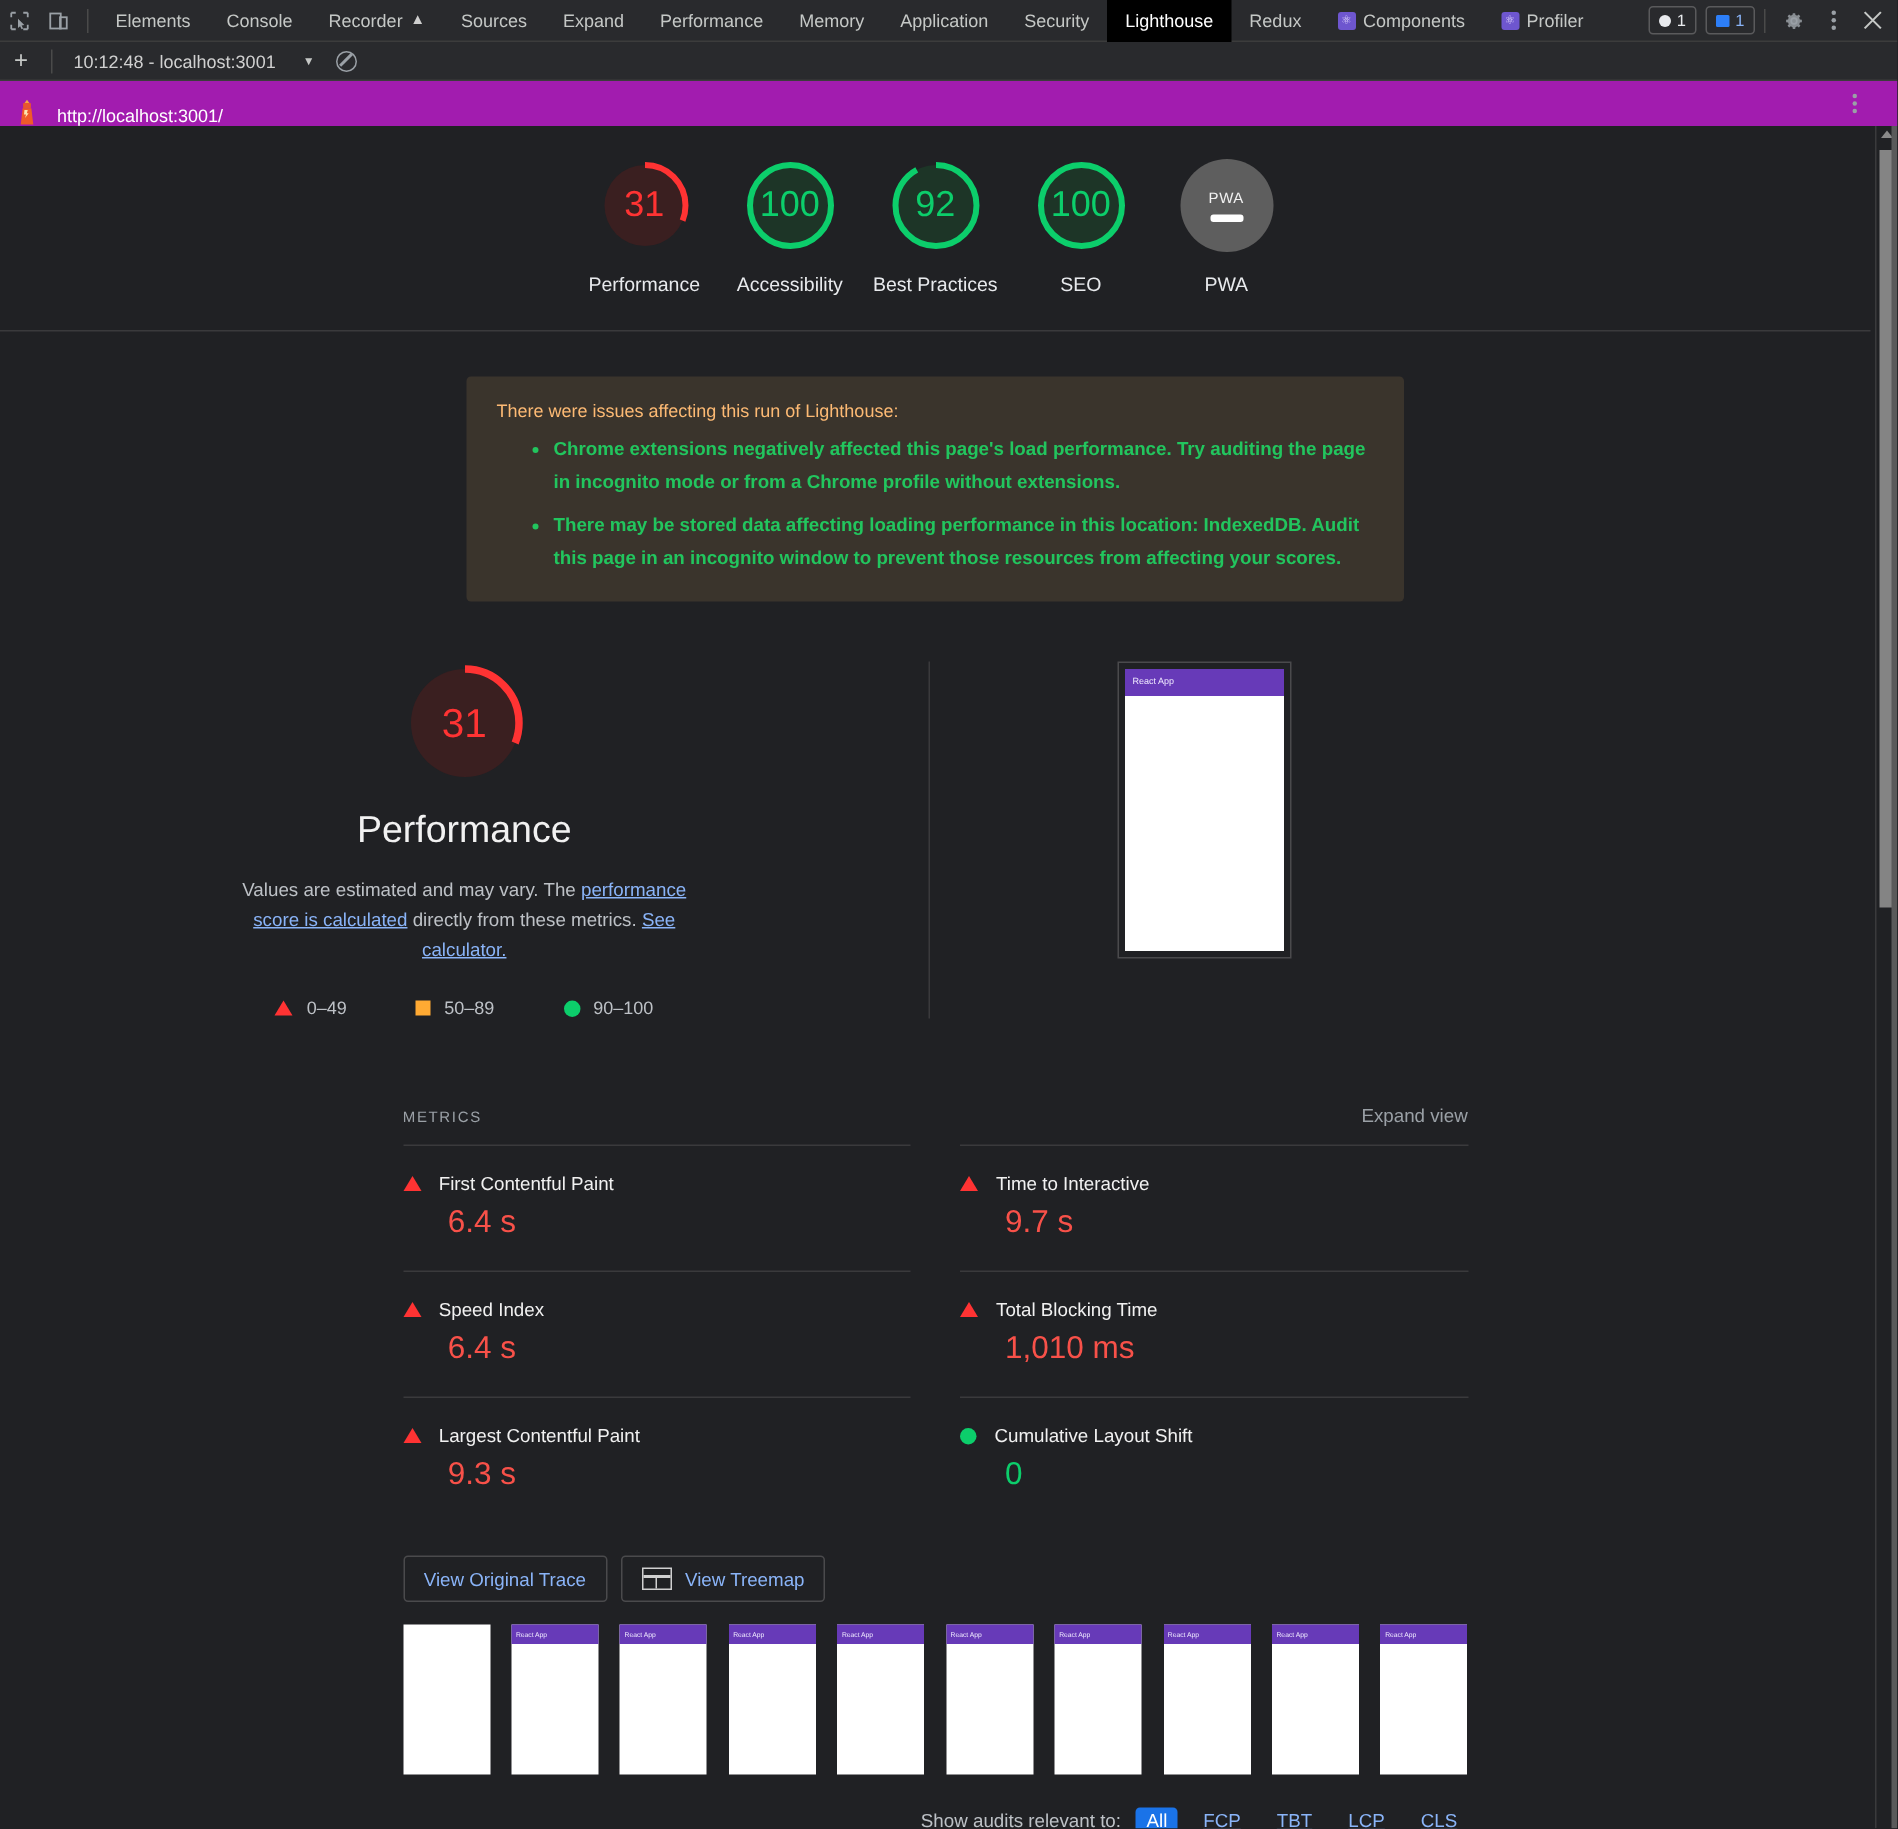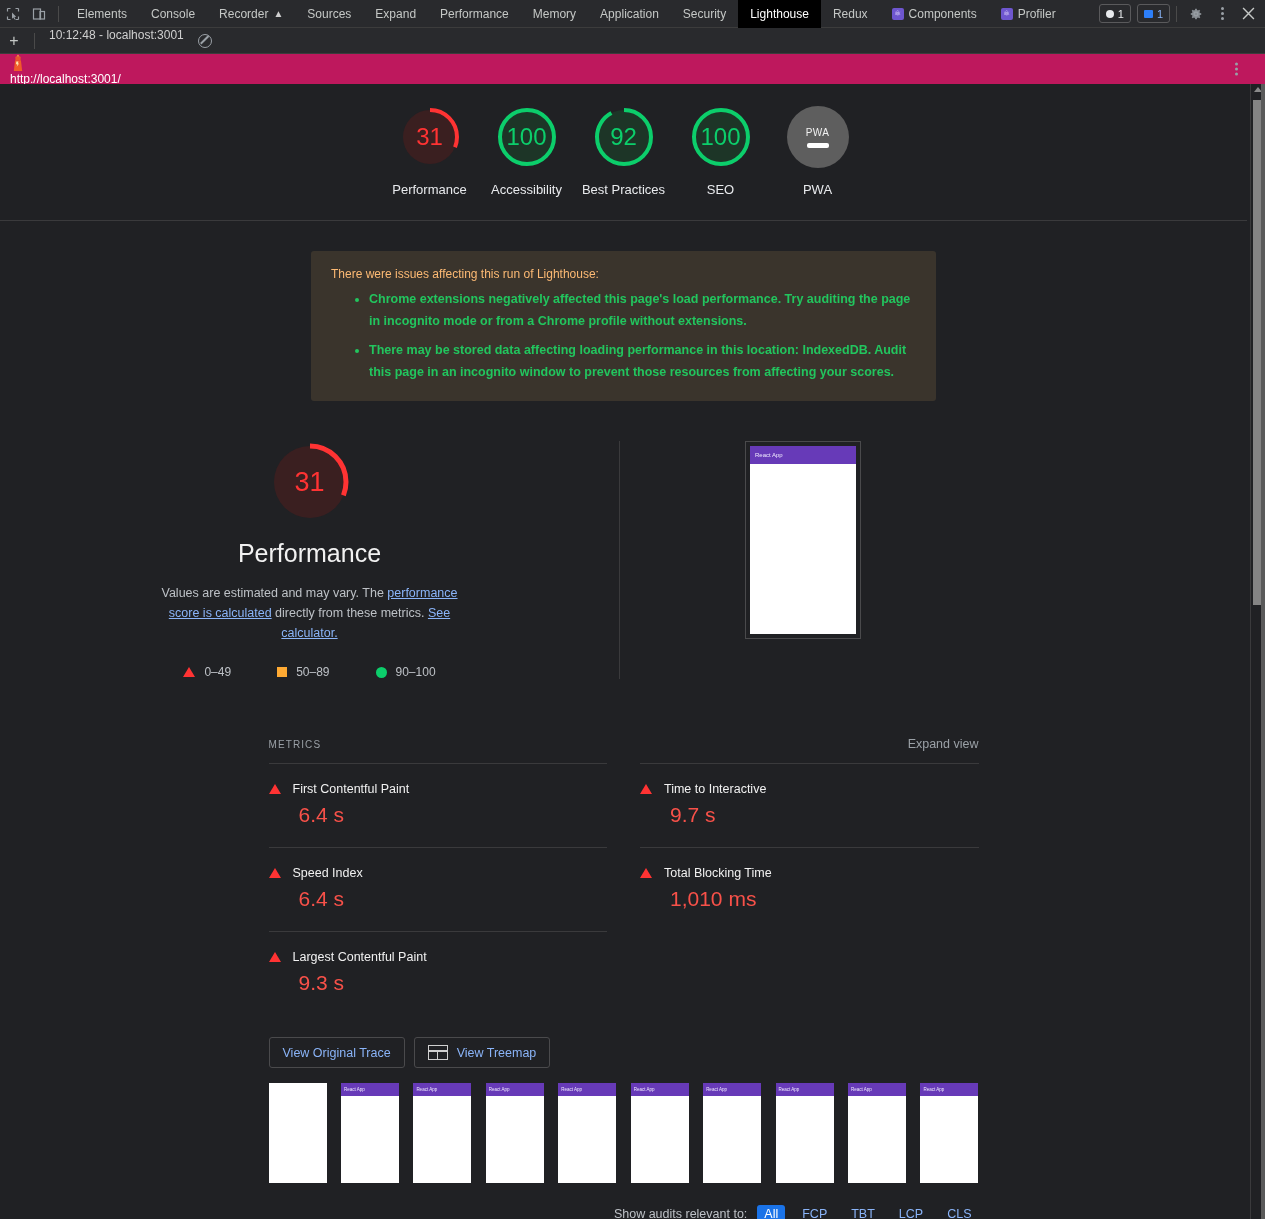--- a/index.html
+++ b/index.html
@@ -55,40 +55,39 @@
     display: flex; align-items: center;
     border-bottom: 1px solid #3c3c3c;
     font-size: 12px; color: #d0d0d0;
   }
   .plus-btn {
     width: 28px; height: 26px; display: flex; align-items: center; justify-content: center;
     color: #c5c8c6; font-size: 16px; cursor: pointer;
   }
   .run-select {
     display: flex; align-items: center; gap: 18px;
-    padding: 0 8px; height: 26px; cursor: pointer; flex-direction: column;
+    padding: 0 8px; height: 26px; cursor: pointer;
   }
   .caret-dn { font-size: 8px; color: #c5c8c6; }
   .no-entry {
     width: 14px; height: 14px; border-radius: 50%;
     border: 1.6px solid #9aa0a6; position: relative;
     margin-left: 6px; cursor: pointer;
   }
   .no-entry::after {
     content: ""; position: absolute; left: 0px; top: 4.4px;
     width: 11px; height: 1.6px; background: #9aa0a6;
     transform: rotate(-45deg);
   }
 
   
   .lh-urlbar {
-    height: 30px; background: #be185d;
-    display: flex; align-items: flex-start; padding: 0 10px;
+    height: 30px; background: #a21caf;
+    display: flex; align-items: flex-end; padding: 0 10px;
     position: relative;
-    flex-direction: column;
   }
   .lh-fav { width: 16px; height: 18px; position: relative; margin-right: 12px; }
   .lh-url { font-size: 12px; color: #ffffff; }
   .kebab {
     position: absolute; right: 22px; top: 50%; transform: translateY(-50%);
     color: #9aa0a6; font-size: 14px; letter-spacing: 0; cursor: pointer;
     line-height: 4px; text-align: center; width: 14px;
   }
   .kebab i { display: block; width: 3px; height: 3px; border-radius: 50%;
              background: #9aa0a6; margin: 2px auto; }
@@ -517,20 +516,27 @@
           <div class="m-val fail">1,010 ms</div>
         </div>
 
         <div class="metric">
           <div class="m-head">
             <span class="m-tri"></span>
             <span class="m-name">Largest Contentful Paint</span>
           </div>
           <div class="m-val fail">9.3 s</div>
         </div>
+        <div class="metric">
+          <div class="m-head">
+            <span class="m-ci"></span>
+            <span class="m-name">Cumulative Layout Shift</span>
+          </div>
+          <div class="m-val pass">0</div>
+        </div>
       </div>
 
       <div class="btn-row">
         <button class="lh-btn">View Original Trace</button>
         <button class="lh-btn">
           <span class="treemap-ico"></span>
           <span>View Treemap</span>
         </button>
       </div>
 

